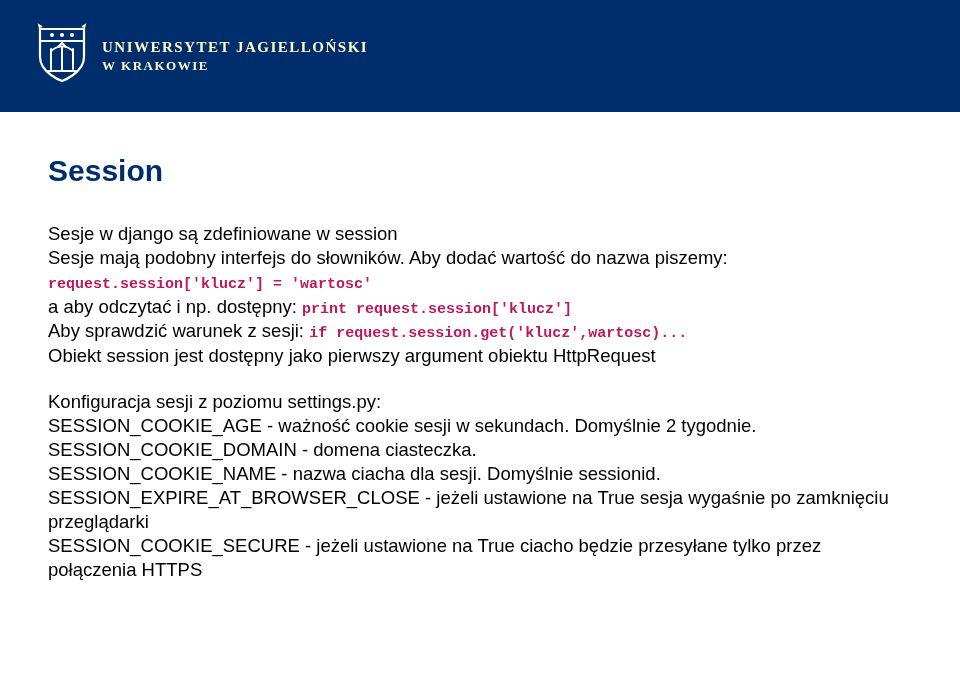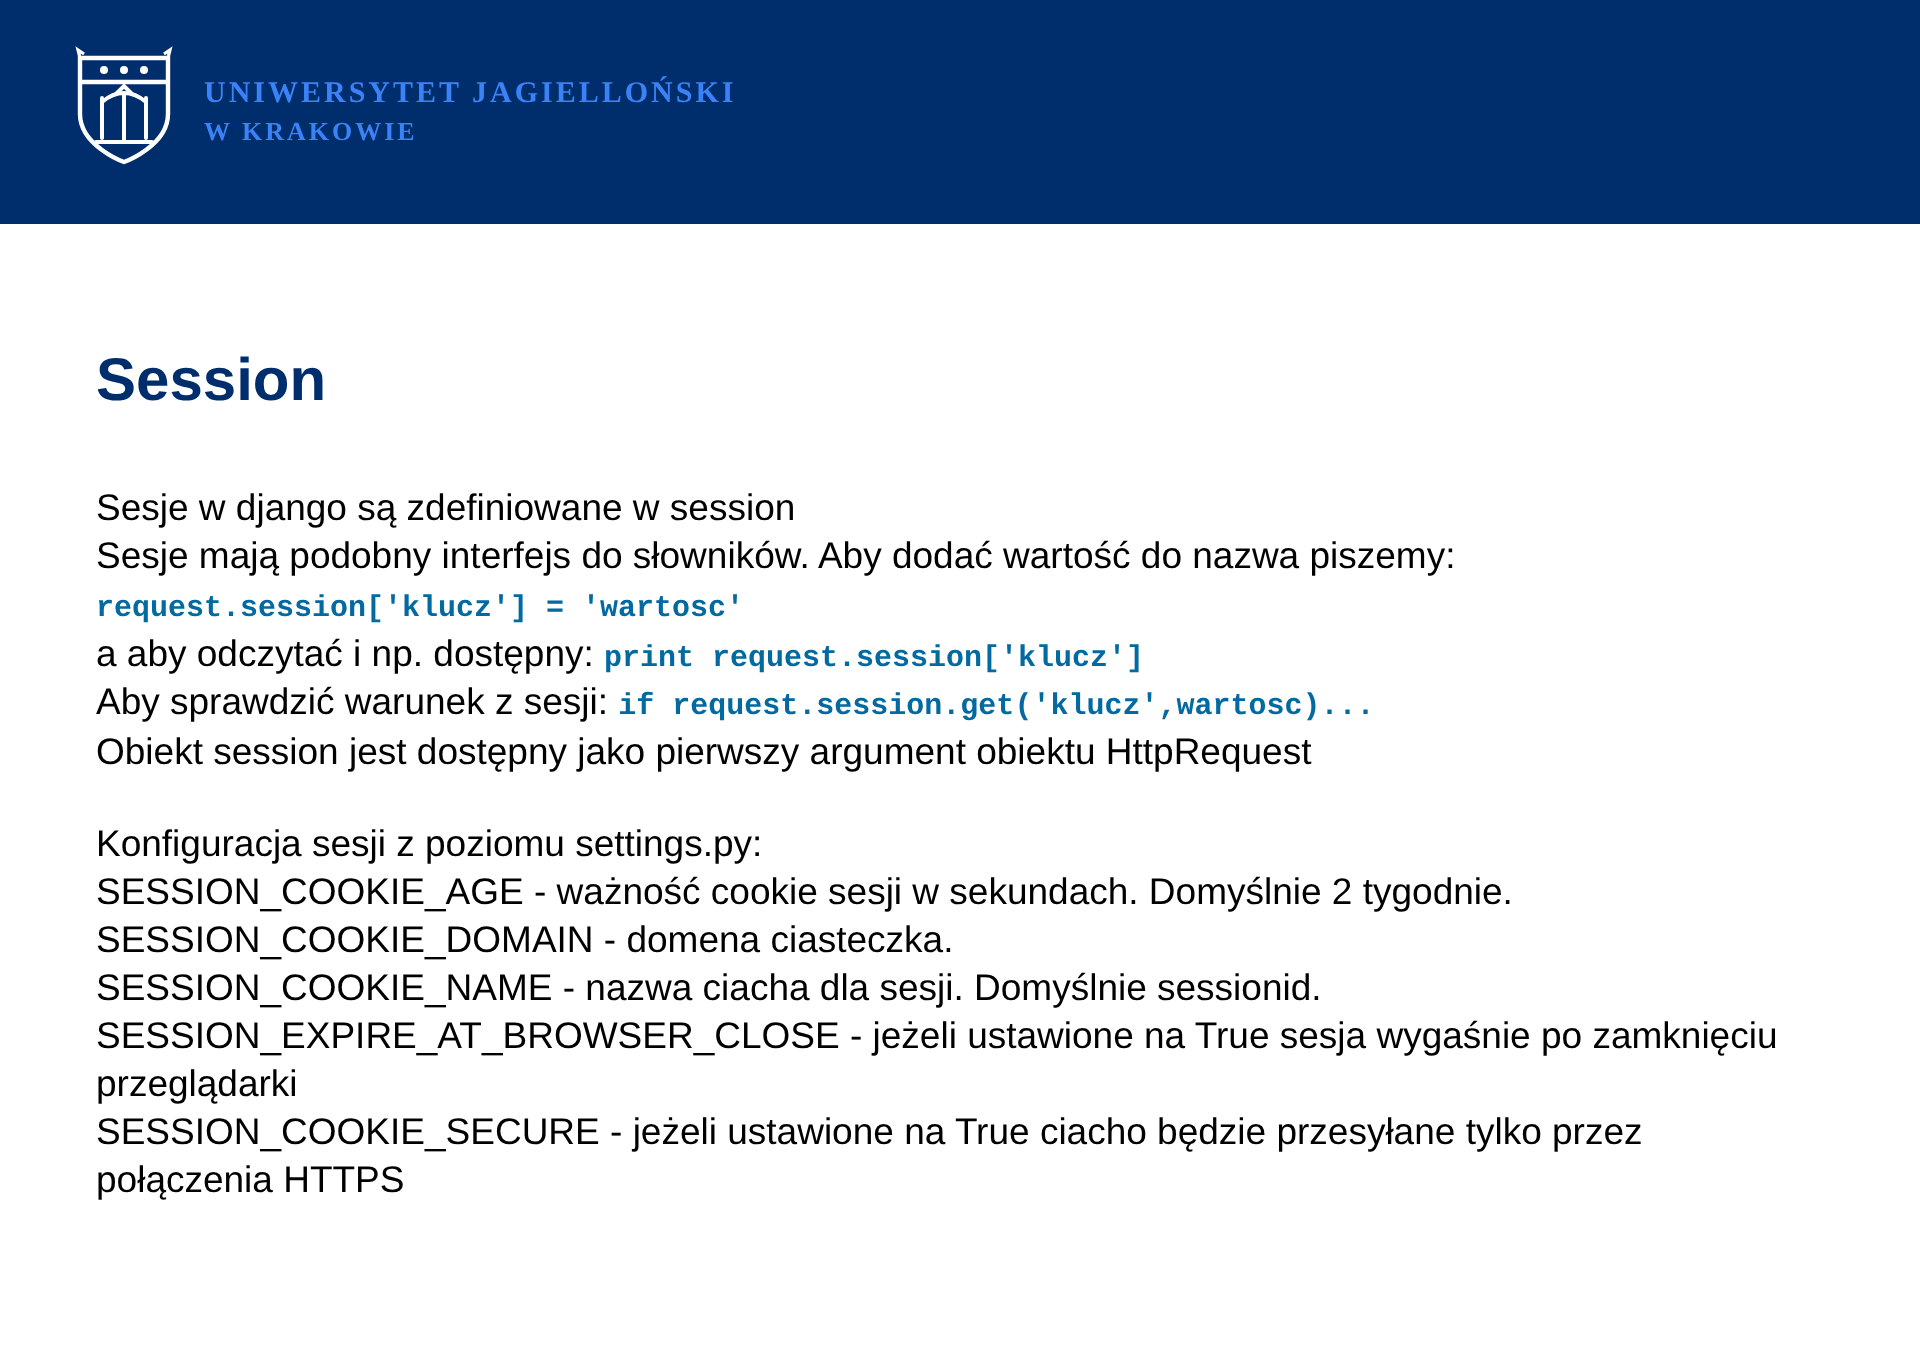--- a/index.html
+++ b/index.html
@@ -17,54 +17,53 @@
     display: flex;
     align-items: center;
     padding-left: 36px;
   }
   .logo-wrap {
     display: flex;
     align-items: center;
     gap: 14px;
   }
   .logo-text {
-    color: #3b82f6;
+    color: #fef9c3;
     font-family: "Trajan Pro", "Times New Roman", serif;
     letter-spacing: 1.5px;
     line-height: 1.35;
   }
   .logo-line1 {
     font-size: 15px;
     font-weight: 600;
   }
   .logo-line2 {
     font-size: 13px;
     font-weight: 600;
   }
   .content {
     padding: 42px 48px 0 48px;
-    margin-top: 20px;
   }
   h1.title {
     color: #002e6d;
     font-size: 30px;
     font-weight: 700;
     margin-bottom: 34px;
   }
   .body-text {
     font-size: 18.5px;
     line-height: 1.3;
     color: #000000;
   }
   .body-text p {
     margin: 0;
   }
   .mono {
     font-family: "Courier New", Courier, monospace;
-    color: #0369a1;
+    color: #be185d;
     font-weight: 700;
     font-size: 15px;
   }
   .section-gap {
     height: 22px;
   }
 </style>
 </head>
 <body>
 

